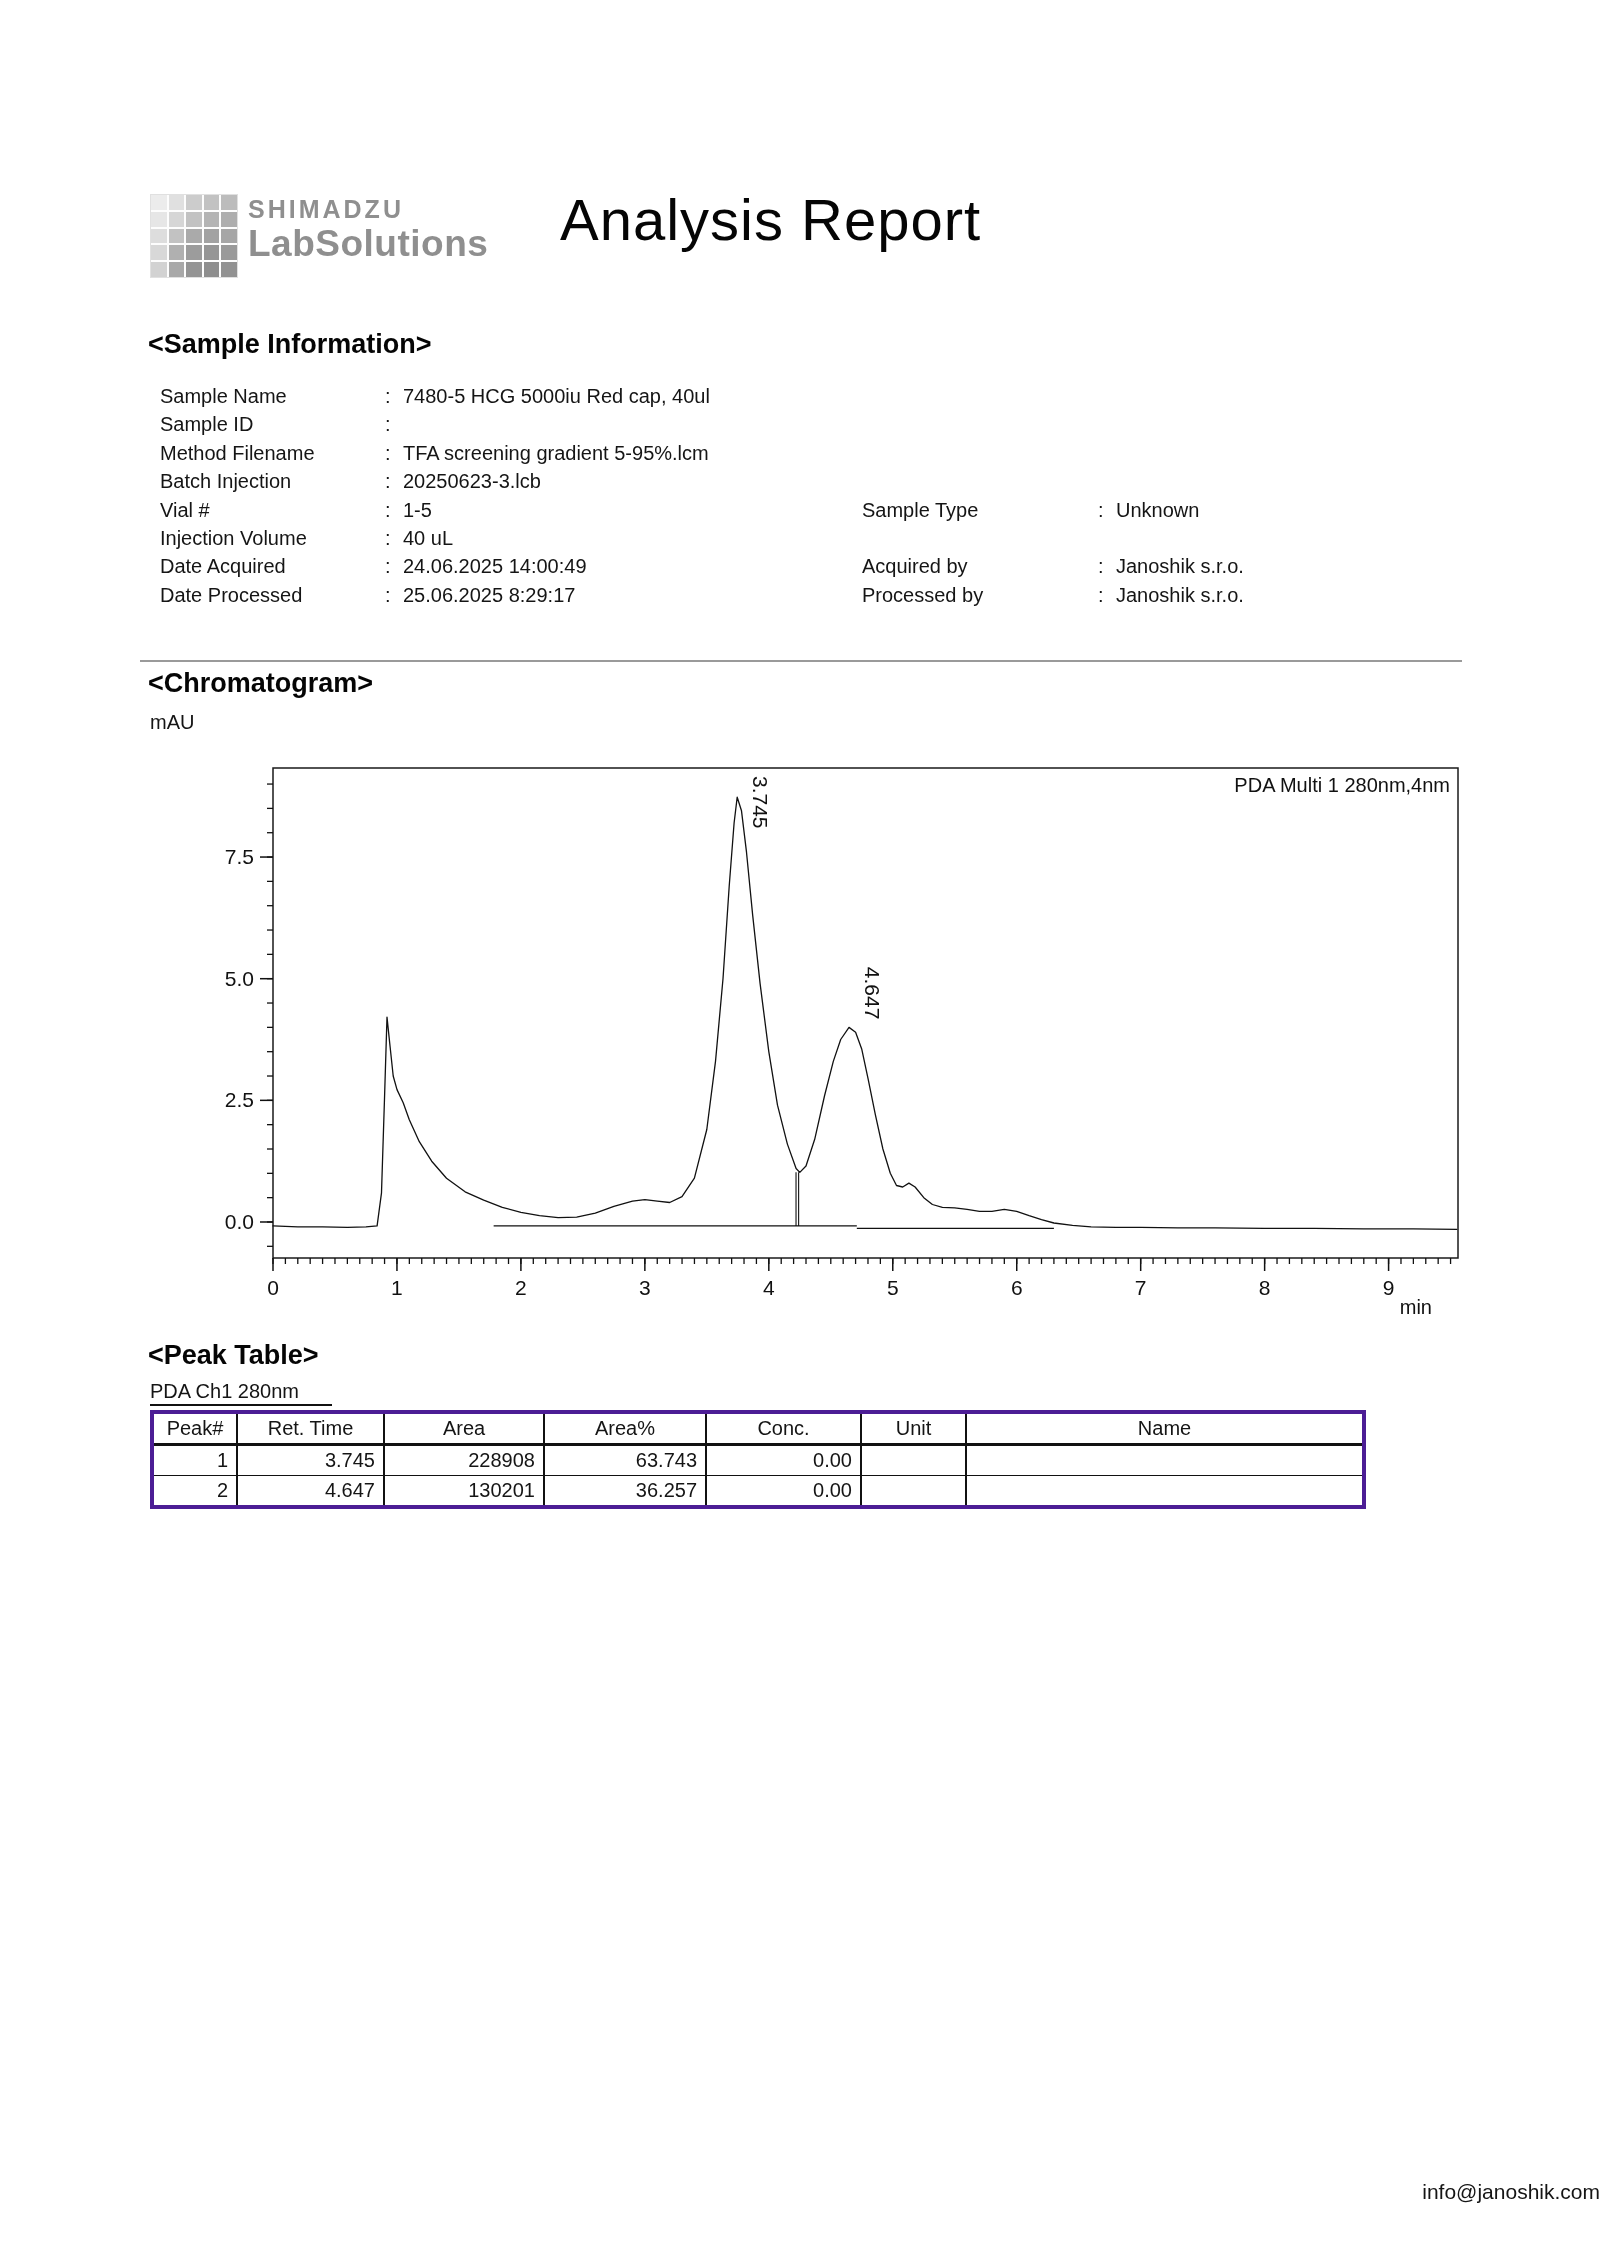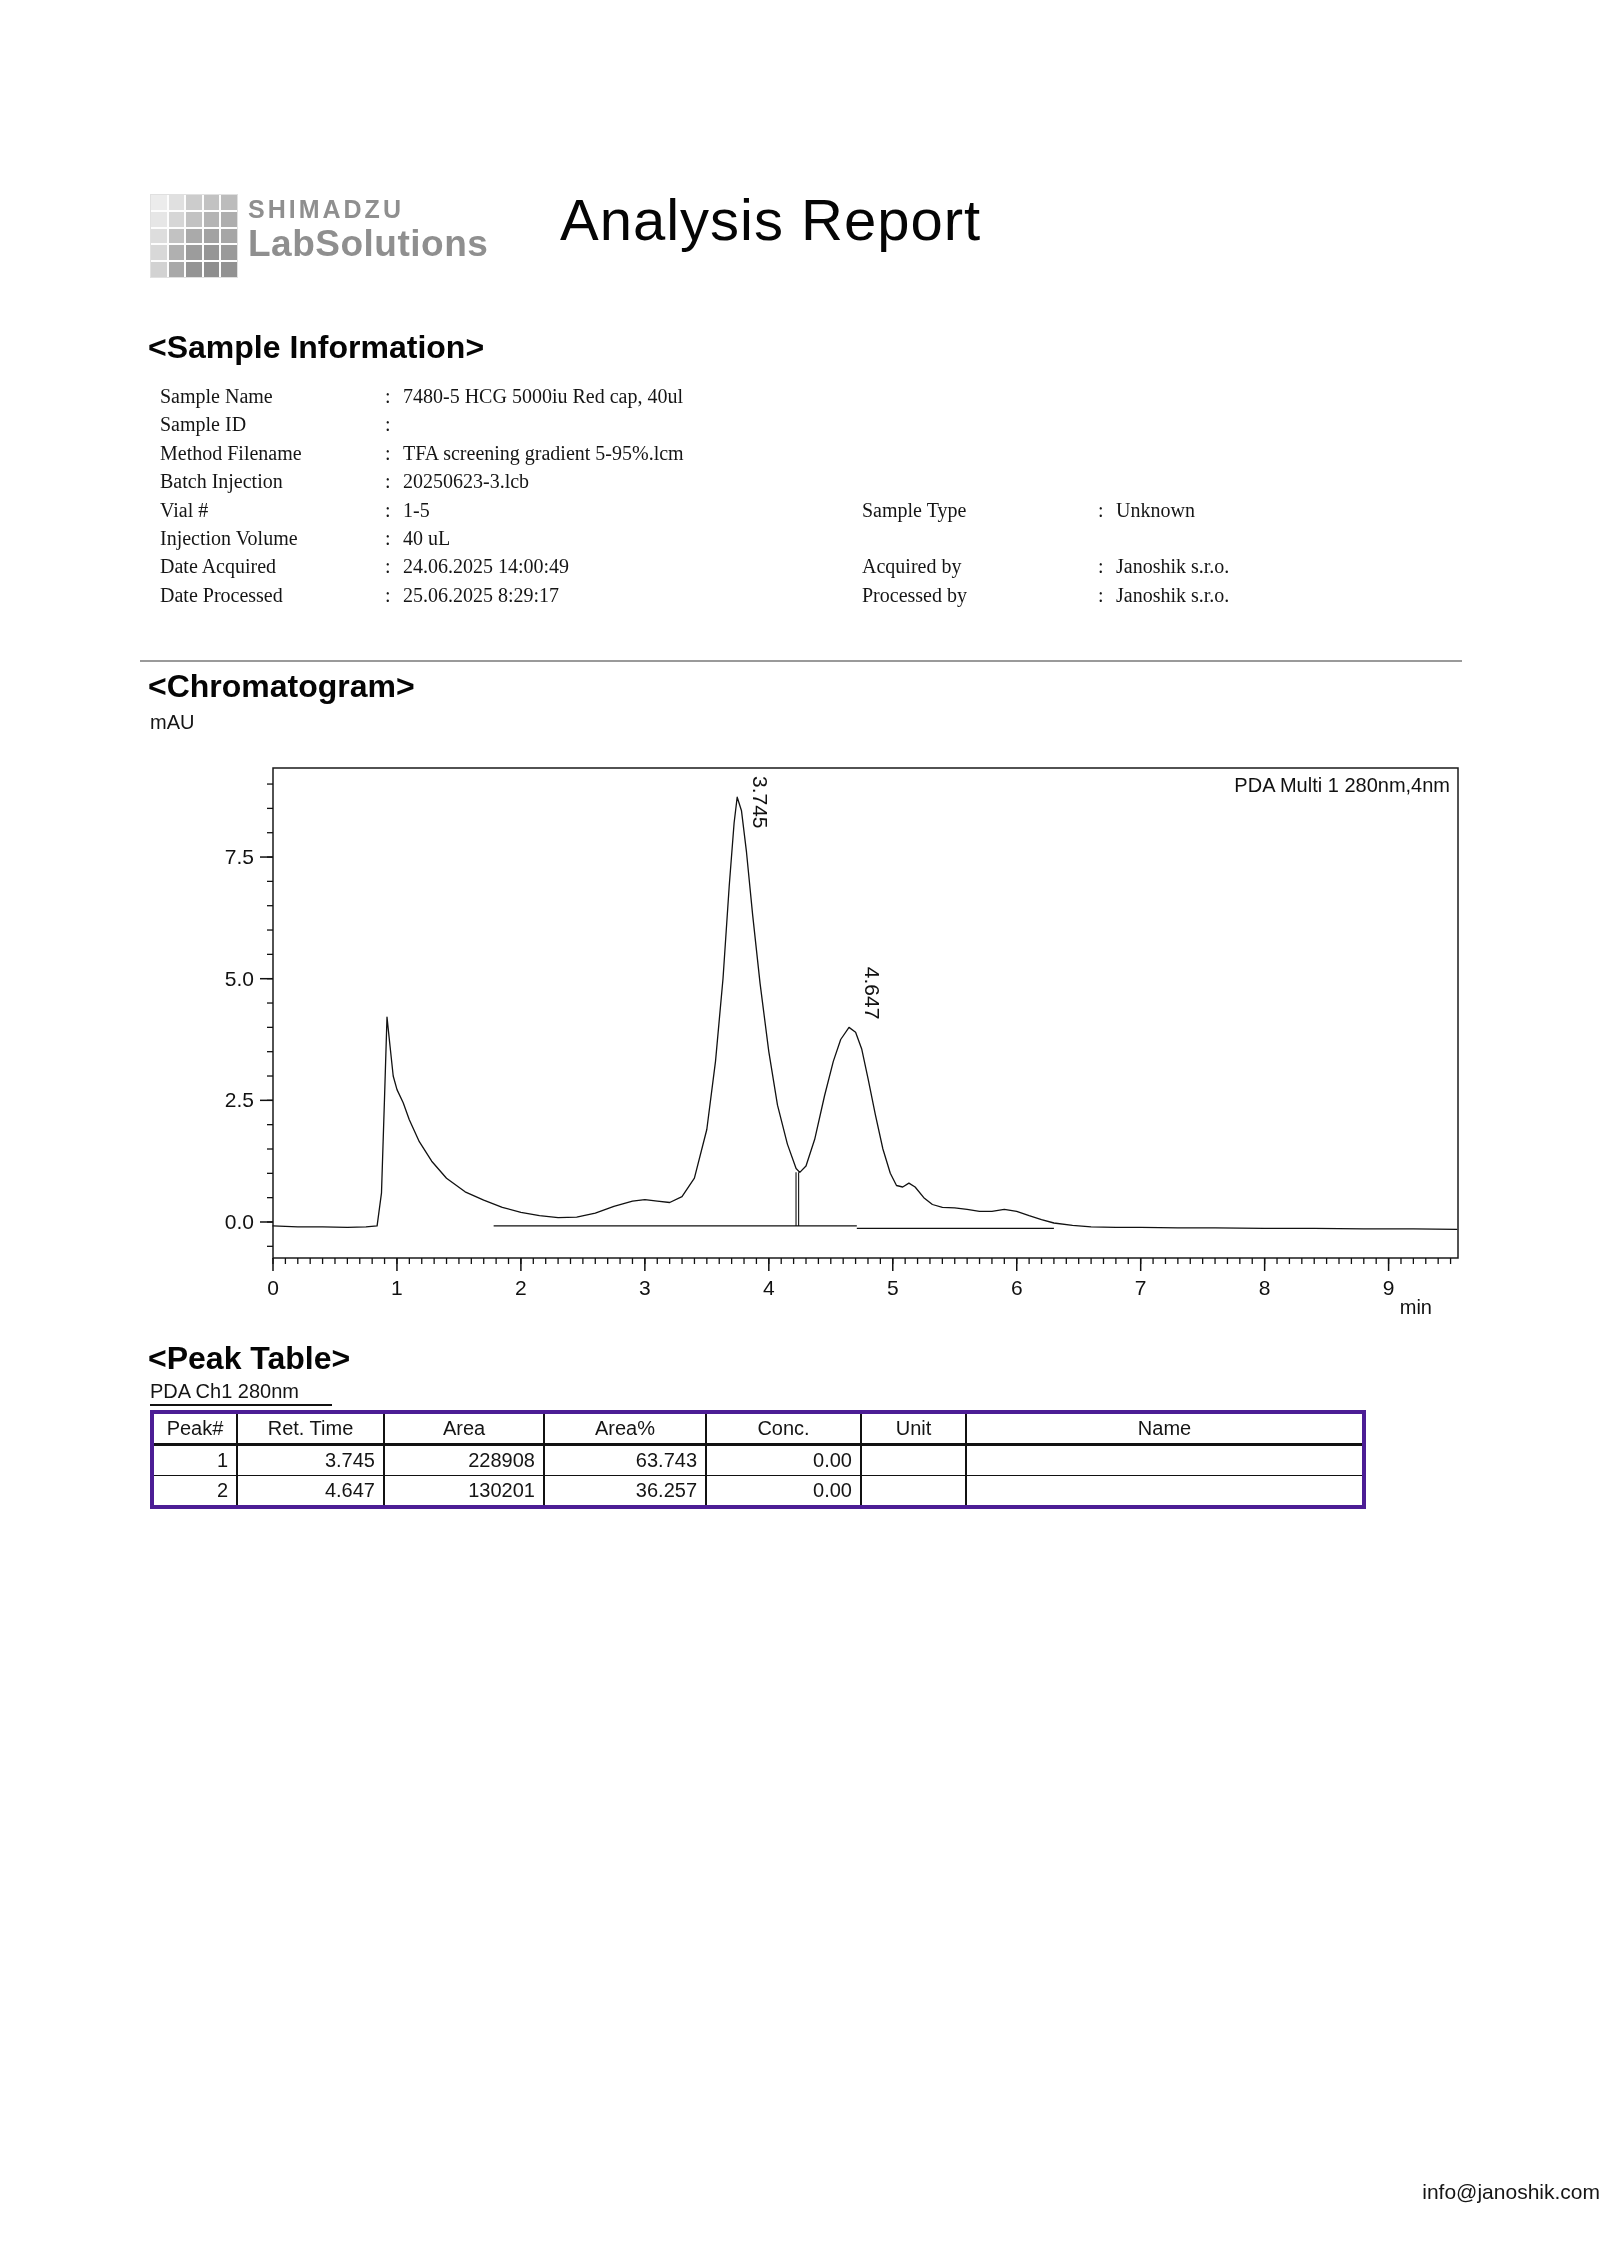--- a/index.html
+++ b/index.html
@@ -11,25 +11,25 @@
   .logo-grid{left:150px;top:194px;width:86px;height:82px;display:grid;
              grid-template-columns:repeat(5,1fr);grid-template-rows:repeat(5,1fr);
              gap:2px;background:#fdfdfd;border:1px solid #e0e0e0;}
   .logo-cell{width:100%;height:100%;}
   .brand-text{left:248px;top:197px;line-height:1;}
   .brand-top{font-size:25px;font-weight:bold;color:#8f8f8f;letter-spacing:3px;}
   .brand-sub{font-size:37px;font-weight:bold;color:#8f8f8f;margin-top:3px;letter-spacing:0.5px;}
   .report-title{left:560px;top:186px;font-size:58px;font-weight:400;color:#050505;letter-spacing:1px;}
 
   
-  .sec-heading{font-size:32px;font-weight:bold;color:#050505;}
+  .sec-heading{font-size:27px;font-weight:bold;color:#050505;}
 
   
   .si-rows{left:160px;top:382px;font-size:20px;line-height:28.4px;color:#151515;}
-  .si-row{position:relative;height:28.4px;font-family:Liberation Serif, serif;}
+  .si-row{position:relative;height:28.4px;}
   .si-label{display:inline-block;width:225px;}
   .si-sep{display:inline-block;width:18px;}
   .si-sep::before{content:":";}
   .si-right{position:absolute;left:702px;top:0;}
   .si-label2{display:inline-block;width:236px;}
 
   .sep-line{left:140px;top:660px;width:1322px;height:2px;background:#9a9a9a;}
 
   .chrom-heading{left:148px;top:668px;}
   .mau-label{left:150px;top:711px;font-size:20px;color:#151515;}

